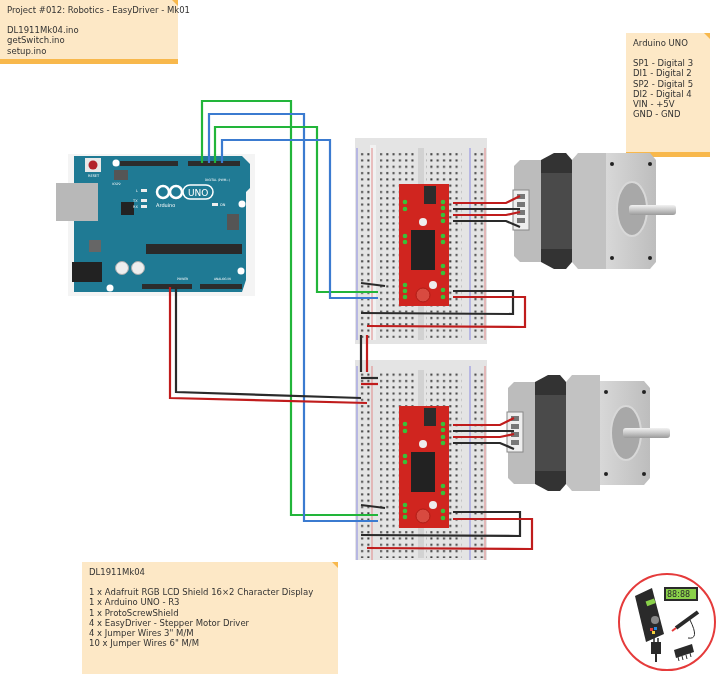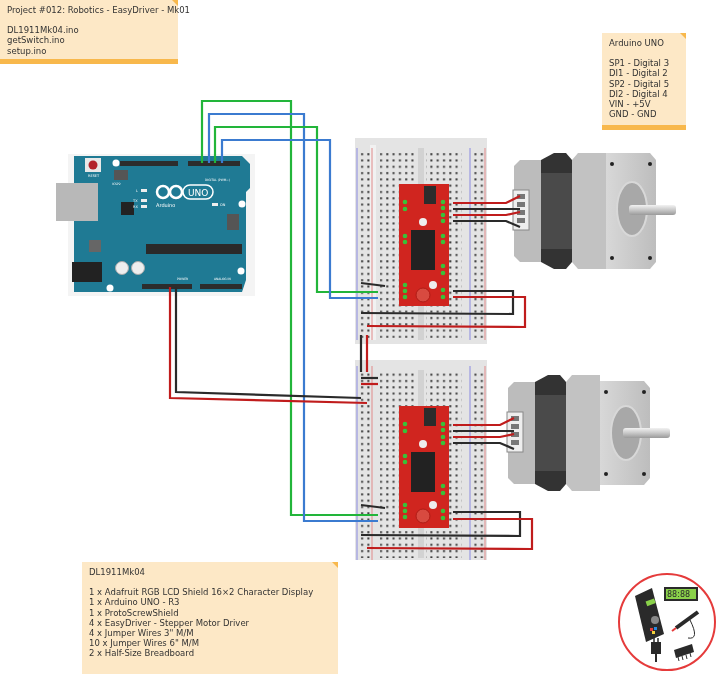--- a/index.html
+++ b/index.html
@@ -18,21 +18,21 @@
 <div class="note" style="left:0;top:0;width:178px;height:64px;">
   <span class="line">Project #012: Robotics - EasyDriver - Mk01</span>
   <div class="gap"></div>
   <span class="line">DL1911Mk04.ino</span>
   <span class="line">getSwitch.ino</span>
   <span class="line">setup.ino</span>
   <div class="bar"></div>
   <div class="fold"></div>
 </div>
 
-<div class="note" style="left:602px;top:33px;width:84px;height:97px;">
+<div class="note" style="left:626px;top:33px;width:84px;height:124px;">
   <span class="line">Arduino UNO</span>
   <div class="gap"></div>
   <span class="line">SP1 - Digital 3</span>
   <span class="line">DI1 - Digital 2</span>
   <span class="line">SP2 - Digital 5</span>
   <span class="line">DI2 - Digital 4</span>
   <span class="line">VIN - +5V</span>
   <span class="line">GND - GND</span>
   <div class="bar"></div>
   <div class="fold"></div>
@@ -40,21 +40,20 @@
 
 <div class="note" style="left:82px;top:562px;width:256px;height:127px;padding-top:5px;">
   <span class="line">DL1911Mk04</span>
   <div class="gap"></div>
   <span class="line">1 x Adafruit RGB LCD Shield 16×2 Character Display</span>
   <span class="line">1 x Arduino UNO - R3</span>
   <span class="line">1 x ProtoScrewShield</span>
   <span class="line">4 x EasyDriver - Stepper Motor Driver</span>
   <span class="line">4 x Jumper Wires 3" M/M</span>
   <span class="line">10 x Jumper Wires 6" M/M</span>
-  <span class="line">2 x Half-Size Breadboard</span>
   <div class="fold"></div>
 </div>
 
 <svg id="diagram" width="720" height="674" viewBox="0 0 720 674">
   <defs>
     <pattern id="holes" width="6.3" height="6.3" patternUnits="userSpaceOnUse">
       <rect x="2" y="2" width="2" height="2" fill="#3a3a3a"></rect>
     </pattern>
     <pattern id="railholes" width="6.3" height="6.3" patternUnits="userSpaceOnUse">
       <rect x="2" y="2" width="2" height="2" fill="#3a3a3a"></rect>

